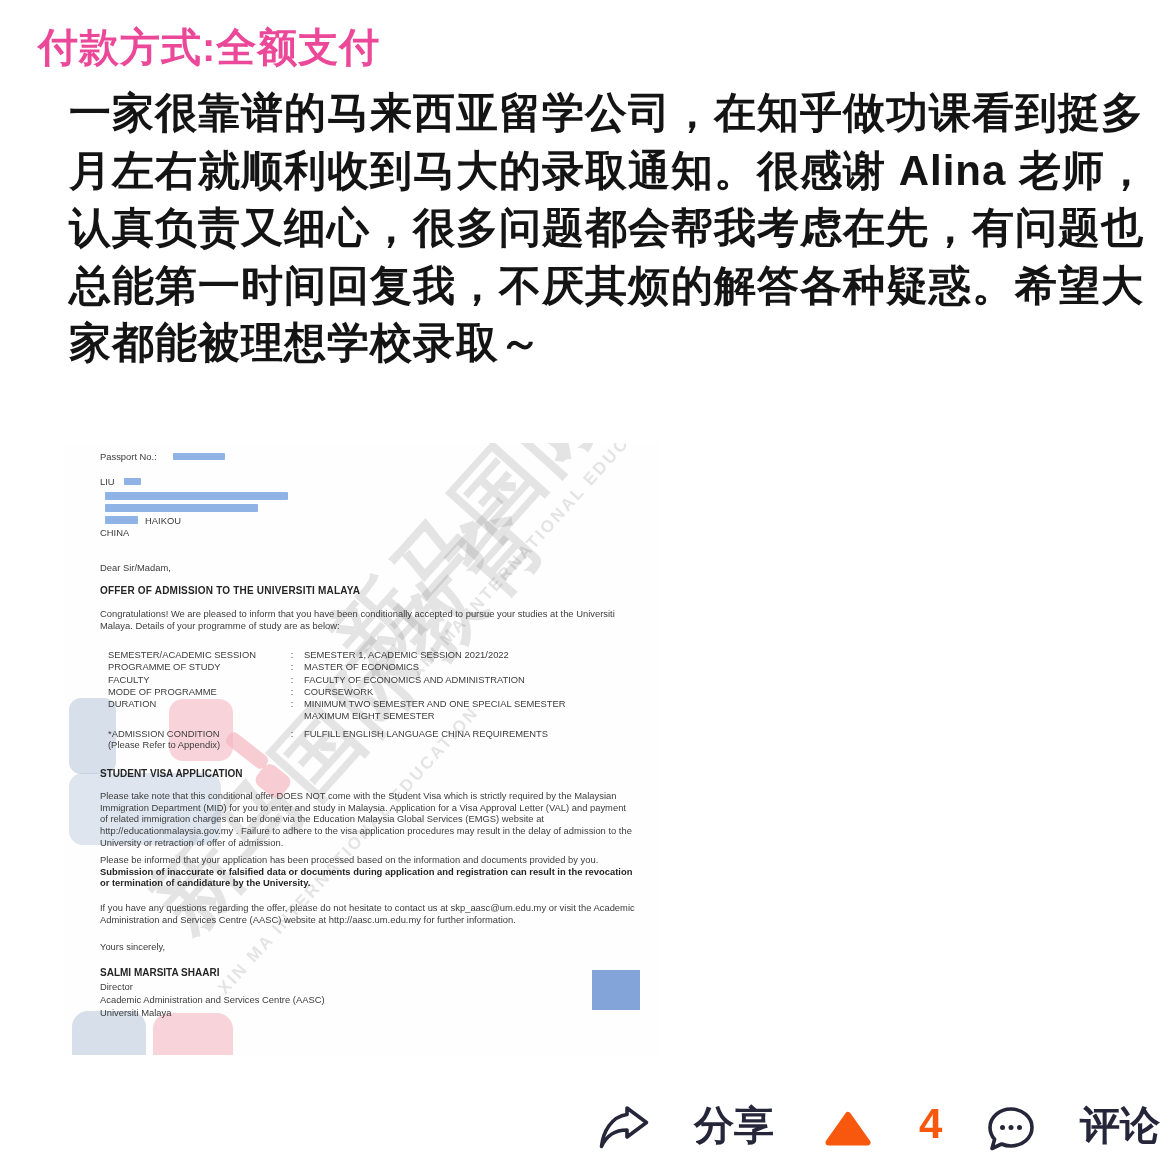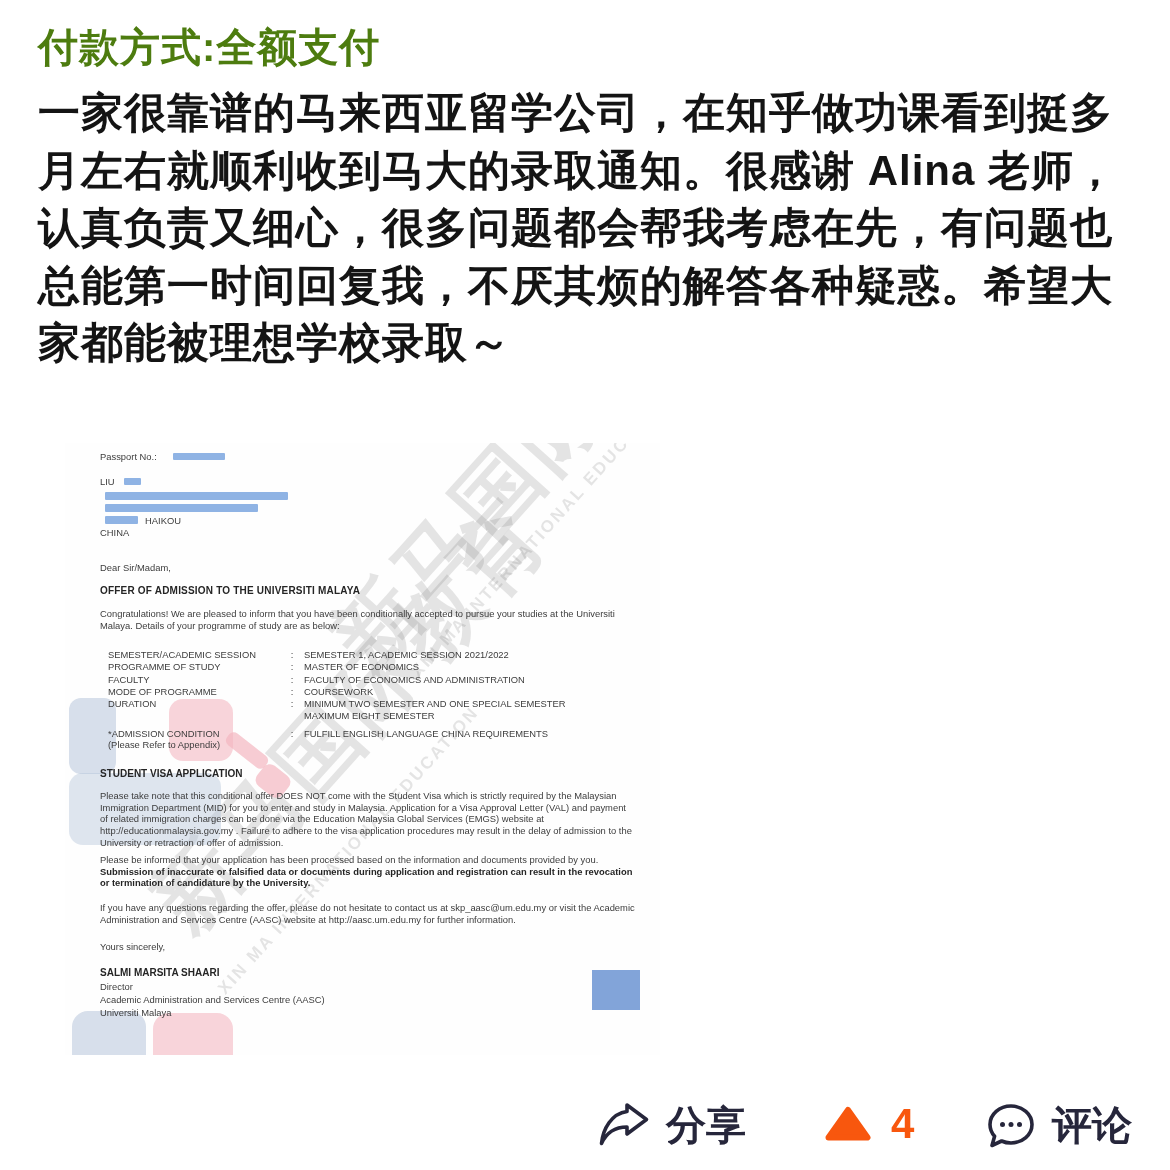--- a/index.html
+++ b/index.html
@@ -1,26 +1,26 @@
 <!DOCTYPE html>
 <html><head>
 <meta charset="utf-8">
 <style>
   html,body{margin:0;padding:0;background:#fff;}
   .page{position:relative;width:1170px;height:1170px;background:#ffffff;overflow:hidden;
         font-family:"Liberation Sans",sans-serif;}
 
   
   .post-header{position:absolute;left:38px;top:20px;font-size:40px;font-weight:700;
-               color:#4d7c0f;letter-spacing:1px;white-space:nowrap;}
+               color:#ec4899;letter-spacing:1px;white-space:nowrap;}
 
   
   .post-body{position:absolute;left:38px;top:84px;color:#141414;font-weight:600;
              font-size:42px;letter-spacing:1px;}
-  .post-body .bline{height:57.5px;line-height:57.5px;white-space:nowrap;}
+  .post-body .bline{height:57.5px;line-height:57.5px;white-space:nowrap;margin-left:31px;}
 
   
   .doc{position:absolute;left:65px;top:443px;width:595px;height:612px;background:#fefefe;
        overflow:hidden;color:#3c3c3c;font-size:9.4px;line-height:11.7px;}
   .doc .abs{position:absolute;}
   .redact{position:absolute;background:#8fb3e4;border-radius:1px;}
   .doc-bold{font-weight:700;color:#252525;}
   .doc p{margin:0;}
 
   
@@ -33,22 +33,22 @@
   .shape{position:absolute;pointer-events:none;}
 
   
   .drow{display:flex;margin-bottom:0.6px;}
   .d-label{width:172px;flex:none;white-space:pre-line;margin-left:8px;}
   .d-colon{width:24px;flex:none;text-align:center;}
   .d-value{flex:1;white-space:pre-line;}
 
   
   .views{position:absolute;left:38px;top:1103px;font-size:37px;color:#9a9a9a;white-space:nowrap;}
-  .fgroup{position:absolute;display:flex;align-items:center;color:#26263b;
-          font-size:40px;font-weight:600;white-space:nowrap;}
+  .fgroup{position:absolute;display:flex;align-items:flex-end;color:#26263b;
+          font-size:40px;font-weight:600;white-space:nowrap;gap:28px;}
   .share-group{left:598px;top:1098px;}
   .upvote-group{left:823px;top:1100px;}
   .comment-group{left:986px;top:1098px;}
   .fgroup .icn{display:inline-flex;margin-right:16px;}
   .upvote-count{color:#f8570e;font-size:42px;font-weight:700;margin-left:18px;}
 </style>
 </head>
 <body>
 
 <div class="page">

